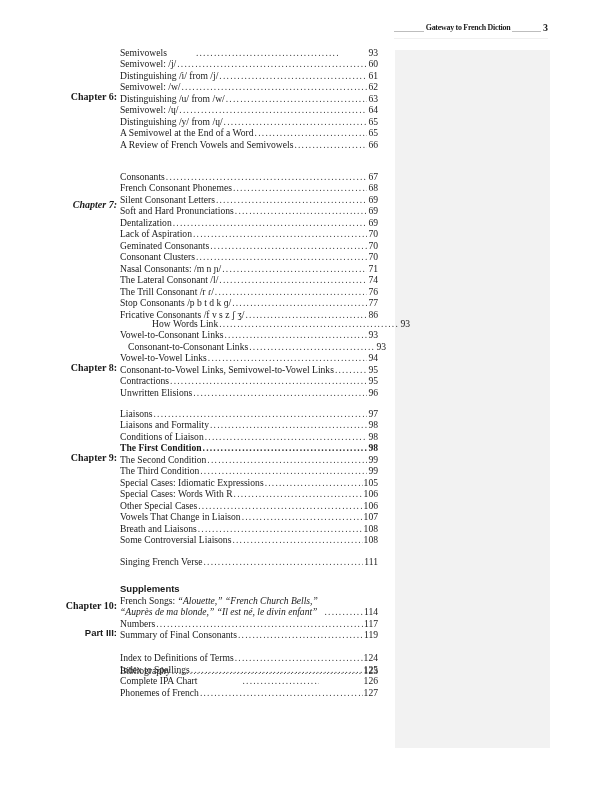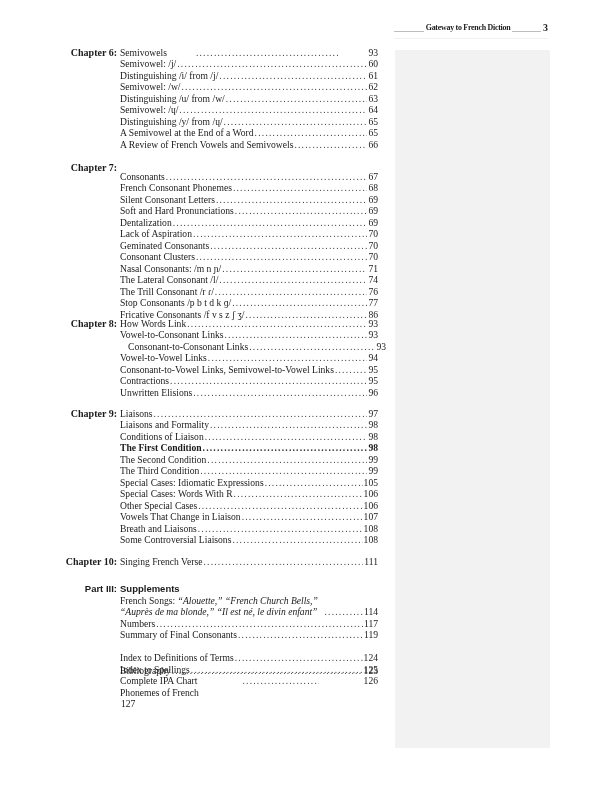--- a/index.html
+++ b/index.html
@@ -76,20 +76,21 @@
     }
     .group-label {
       position: absolute;
       left: 0;
       width: 117px;
       text-align: right;
       font-size: 10px;
       font-weight: bold;
       line-height: 11.5px;
       white-space: nowrap;
+      margin-top: 44px;
     }
     .group-label.sans {
       font-family: "Liberation Sans", "DejaVu Sans", sans-serif;
       font-size: 9.5px;
     }
     .entry {
       position: absolute;
       left: 120px;
       width: 258px;
       height: 11.5px;
@@ -183,21 +184,21 @@
     <div class="entry" style="top: 127px;">
       <span class="title">A Semivowel at the End of a Word</span>
       <span class="dots"></span>
       <span class="num">65</span>
     </div>
     <div class="entry" style="top: 138.5px; align-items: center;">
       <span class="title">A Review of French Vowels and Semivowels</span>
       <span class="dots"></span>
       <span class="num">66</span>
     </div>
-    <div class="group-label" style="top: 162px;">Chapter 7:</div>
+    <div class="group-label" style="top: 155px; font-style: italic;">Chapter 7:</div>
     <div class="entry" style="top: 170.5px;">
       <span class="title">Consonants</span>
       <span class="dots"></span>
       <span class="num">67</span>
     </div>
     <div class="entry" style="top: 182px;">
       <span class="title">French Consonant Phonemes</span>
       <span class="dots"></span>
       <span class="num">68</span>
     </div>
@@ -250,21 +251,21 @@
       <span class="title">Stop Consonants /p b t d k ɡ/</span>
       <span class="dots"></span>
       <span class="num">77</span>
     </div>
     <div class="entry" style="top: 308.5px;">
       <span class="title">Fricative Consonants /f v s z ʃ ʒ/</span>
       <span class="dots"></span>
       <span class="num">86</span>
     </div>
     <div class="group-label" style="top: 317.5px;">Chapter 8:</div>
-    <div class="entry" style="top: 317.5px;">
+    <div class="entry" style="top: 317.5px; margin-left: 32px;">
       <span class="title">How Words Link</span>
       <span class="dots"></span>
       <span class="num">93</span>
     </div>
     <div class="entry" style="top: 329px;">
       <span class="title">Vowel-to-Consonant Links</span>
       <span class="dots"></span>
       <span class="num">93</span>
     </div>
     <div class="entry" style="top: 340.5px; padding-left: 8px;">
@@ -392,18 +393,18 @@
     <div class="entry" style="top: 663.5px;">
       <span class="title">Index to Spellings</span>
       <span class="dots"></span>
       <span class="num">125</span>
     </div>
     <div class="entry" style="top: 675px; gap: 44px;">
       <span class="title">Complete IPA Chart</span>
       <span class="dots"></span>
       <span class="num">126</span>
     </div>
-    <div class="entry" style="top: 686.5px; flex-direction: column;">
+    <div class="entry" style="top: 686.5px;">
       <span class="title">Phonemes of French</span>
       <span class="dots"></span>
       <span class="num">127</span>
     </div>
   </div>
 
 </body></html>

